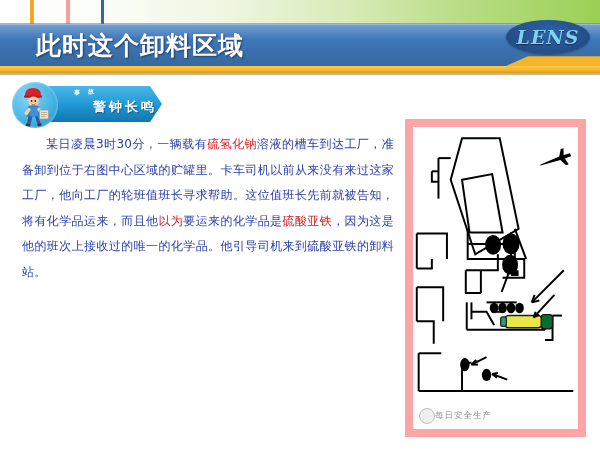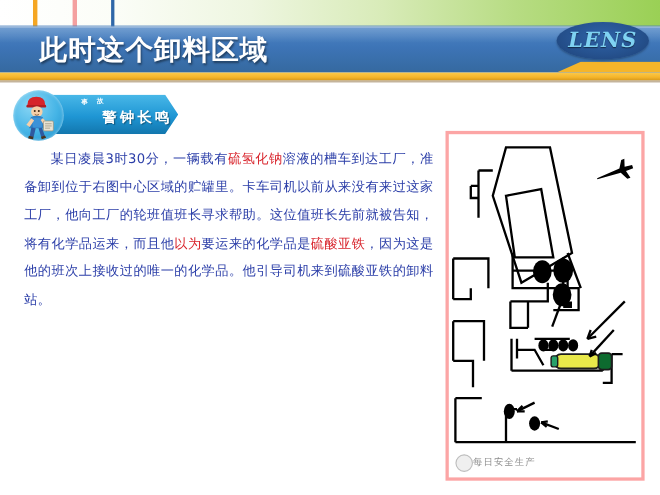--- a/index.html
+++ b/index.html
@@ -114,21 +114,21 @@
     font-size:12px;line-height:25.6px;color:#2b3ea8;
     text-align:justify;letter-spacing:.2px;
     font-family:"DejaVu Sans","Liberation Sans",sans-serif;
   }
   .bodytext p{margin:0 0 2px 0;text-indent:2em;}
   .hl{color:#d8222a;}
 
   
   .diagram-frame{
     position:absolute;left:405px;top:119px;width:181px;height:318px;
-    border:3px solid #fca5a5;background:#ffffff;box-sizing:border-box;
+    border:8px solid #fca5a5;background:#ffffff;box-sizing:border-box;
   }
   .diagram-inner{position:absolute;inset:0;}
   .wm-text{
     position:absolute;left:22px;bottom:7px;
     font-size:8.5px;color:#6f6f6f;letter-spacing:1px;
     white-space:nowrap;opacity:.8;
   }
   .wm-badge{
     position:absolute;left:6px;bottom:5px;width:14px;height:14px;border-radius:50%;
     background:#efefef;border:1px solid #bdbdbd;

